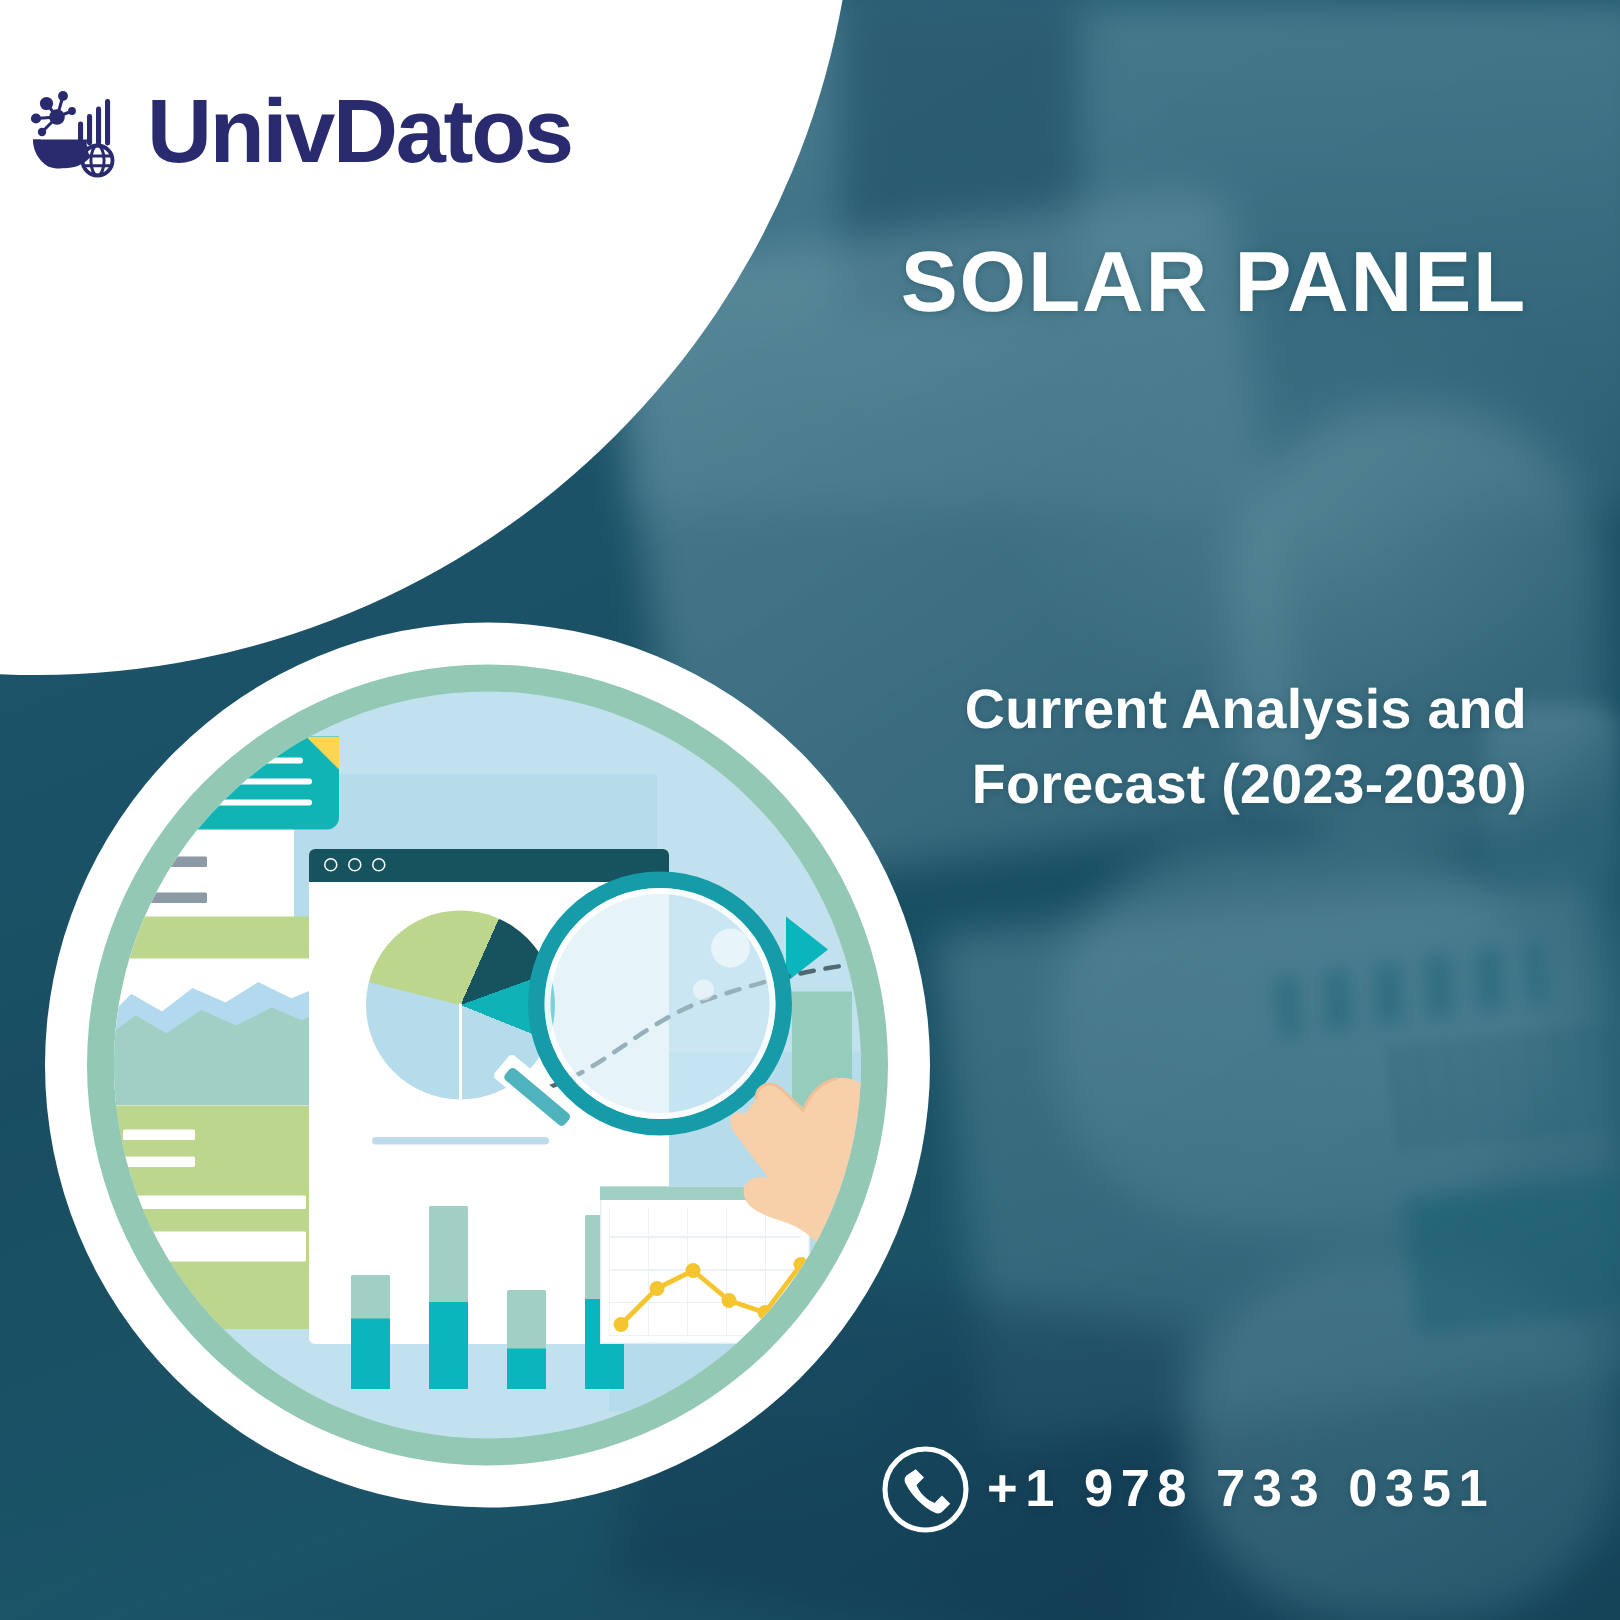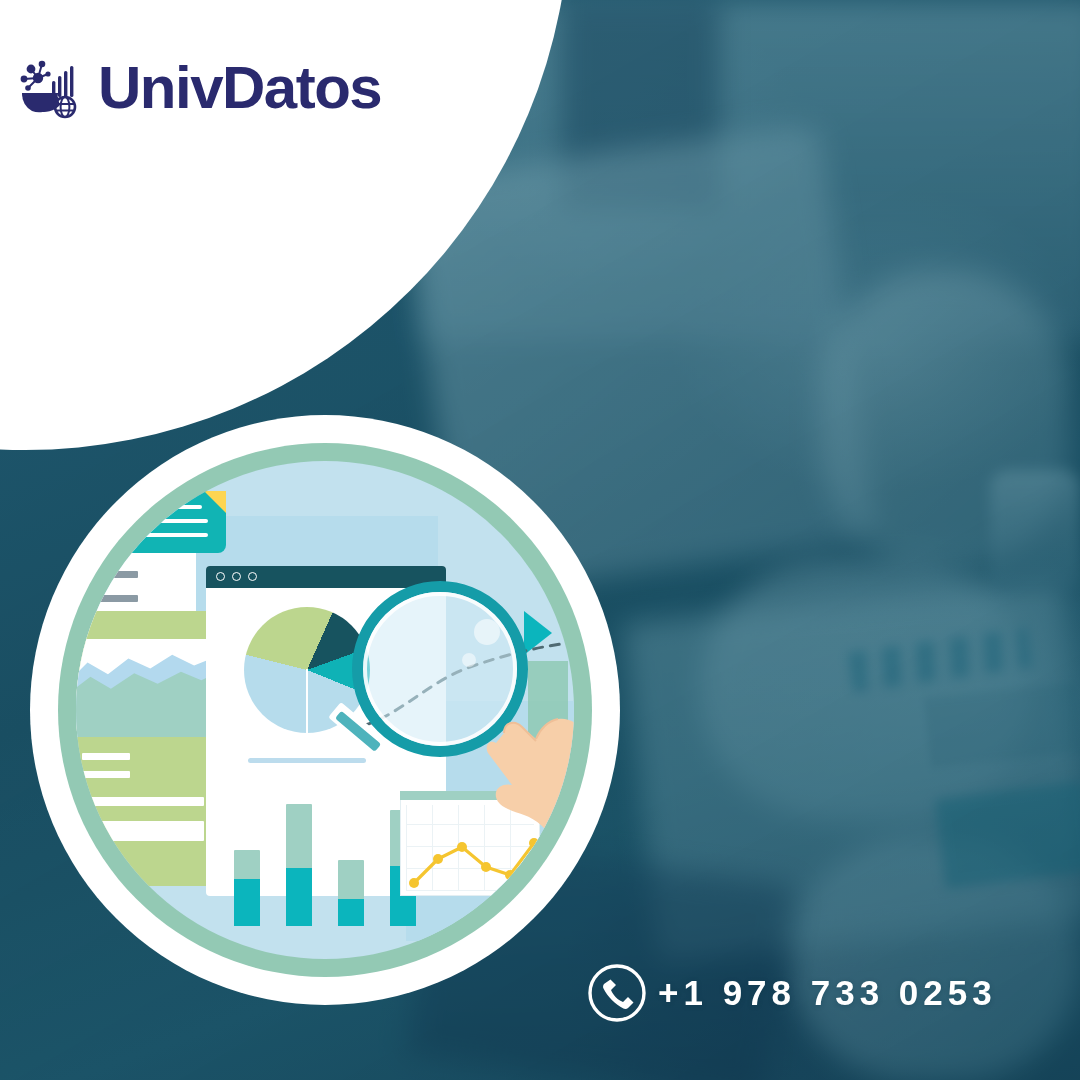--- a/index.html
+++ b/index.html
@@ -237,30 +237,34 @@
         <circle cx="47" cy="52" r="10" fill="none" stroke="#2a2a6e" stroke-width="2.6"></circle>
         <ellipse cx="47" cy="52" rx="4.4" ry="10" fill="none" stroke="#2a2a6e" stroke-width="2"></ellipse>
         <path d="M37.5 49 H56.5 M37.5 55.5 H56.5" stroke="#2a2a6e" stroke-width="2"></path>
         <circle cx="38" cy="44" r="2.6"></circle>
       </g>
     </svg>
     <span class="logo-word">UnivDatos</span>
   </div>
 
   <h1 class="headline">
-    <br>
+    <span>SOLAR PANEL</span><br>
   </h1>
 
+  <h2 class="subhead">
+    <span>Current Analysis and</span><br>
+    <span>Forecast (2023-2030)</span>
+  </h2>
 
   <div class="phone-row">
     <svg class="phone-icon" viewBox="0 0 62 62">
       <circle cx="31" cy="31" r="27" fill="none" stroke="#ffffff" stroke-width="3.4"></circle>
       <path d="M24.5 17.5 l5.5 5.5 -5 5 c2.2 5.4 6.6 9.8 12 12 l5-5 5.5 5.5 -5.2 5.2 c-1.3 1.3-3.3 1.6-4.9.8 C29.3 42.6 21.4 34.7 17.5 26.6 c-.8-1.6-.5-3.6.8-4.9 z" fill="#ffffff"></path>
     </svg>
-    <span class="phone-num">+1 978 733 0253</span>
+    <span class="phone-num">+1 978 733 0351</span>
   </div>
 
   <div class="illus-white"></div>
   <div class="illus-ring"></div>
   <div class="illus-inner">
 
     <div class="ic bd-panel"></div>
     <div class="ic bd-panel2"></div>
 
     <div class="ic doc-white"></div>

